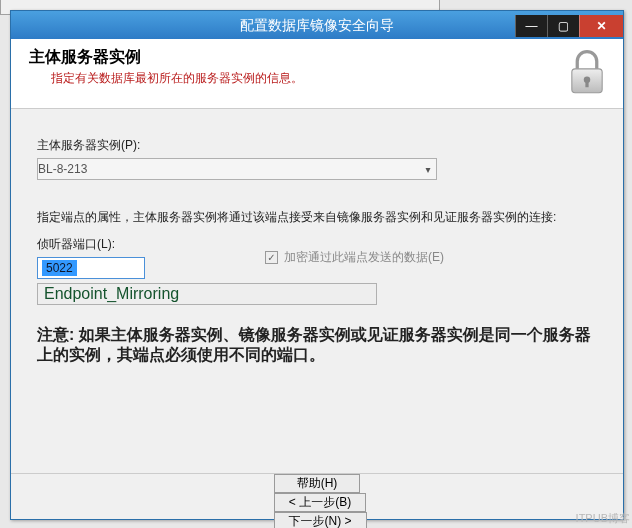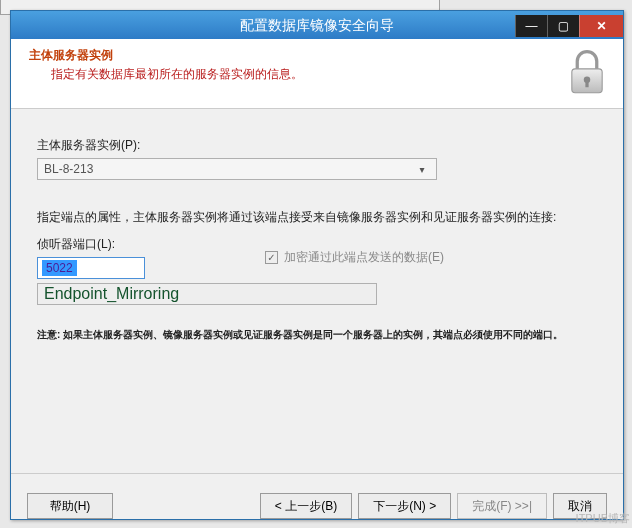--- a/index.html
+++ b/index.html
@@ -20,53 +20,53 @@
   .winbtns { display:flex; z-index:2; }
   .winbtn { width:32px; height:22px; margin-top:1px; display:flex;
             align-items:center; justify-content:center; font-size:12px;
             color:#fff; border-left:1px solid rgba(255,255,255,.3);}
   .winbtn.min { background:#1f1f1f; }
   .winbtn.max { background:#1f1f1f; }
   .winbtn.close { background:#c94030; width:44px; font-weight:bold;}
   
   .header { height:70px; background:#fff; border-bottom:1px solid #ccc;
             padding:8px 18px 6px 18px; position:relative;}
-  .header .htitle { font-size:12px; font-weight:bold; color:#c2410c; }
+  .header .htitle { font-size:16px; font-weight:bold; color:#000000; }
   .header .hsub  { font-size:12px; color:#b91c1c; margin-left:22px; margin-top:2px;}
   .lockicon { position:absolute; right:14px; top:6px; width:44px; height:52px;}
   .lockicon svg { width:100%; height:100%; }
   
   .wbody { padding:6px 26px 0 26px; font-size:12px; color:#222; }
   .lbl { margin-top:22px; font-size:12px; }
   .princInput { width:400px; height:22px; margin-top:4px;
-                border:1px solid #b0b0b0; background:#f5f5f5; padding:0 6px;
+                border:1px solid #b0b0b0; background:#f5f5f5; padding:0 0;
                 font-size:12px; color:#555; display:flex; align-items:center;
                 justify-content:space-between;}
   .dropbtn { width:16px; height:18px; display:inline-flex; align-items:center;
              justify-content:center; color:#555; font-size:10px;}
   .desc { margin-top:28px; font-size:12px; line-height:18px;}
   .row2 { display:flex; margin-top:10px; }
   .col { }
   .chkwrap { margin-left:120px; display:flex; align-items:center; color:#888;}
   .chkwrap .cb { width:13px;height:13px;border:1px solid #999;background:#eee;
                  display:inline-flex;align-items:center;justify-content:center;
                  font-size:10px;color:#666;margin-right:6px;}
   .portInput { width:108px; height:22px; border:1px solid #4a90d9;
                background:#fff; display:flex; align-items:center;
                padding:0 4px; margin-top:4px;}
-  .portInput span { background:#3399ff; color:#4c1d95; padding:0 4px;
+  .portInput span { background:#3399ff; color:#0f172a; padding:0 4px;
                     font-size:12px; line-height:16px;}
   .epInput { width:340px; height:22px; border:1px solid #b0b0b0; background:#eee;
              margin-top:4px; padding:0 6px; font-size:16px; color:#14532d;
              display:flex; align-items:center;}
-  .note { margin-top:20px; font-weight:bold; font-size:10px; line-height:20px;}
+  .note { margin-top:20px; font-weight:bold; font-size:16px; line-height:20px;}
   
   .footer { position:absolute; left:0; right:0; bottom:0; height:46px;
-            border-top:1px solid #ccc; display:flex; align-items:flex-end;
-            padding:0 16px;}
+            border-top:1px solid #ccc; display:flex; align-items:center;
+            padding:0 16px;flex-direction:column;}
   .footer .gap { flex:1; }
   .btn { height:26px; padding:0 14px; background:#ececec; border:1px solid #9a9a9a;
          font-size:12px; display:inline-flex; align-items:center; justify-content:center;
          margin-left:6px; cursor:pointer;}
   .btn.help { margin-left:0; width:86px;}
   .btn.gray { color:#888; background:#efefef; border-color:#bcbcbc;}
   .watermark { position:absolute; right:2px; bottom:2px; font-size:11px;
                color:#b7b7b7; font-family:sans-serif;text-align:center;}
 </style>
 </head>

